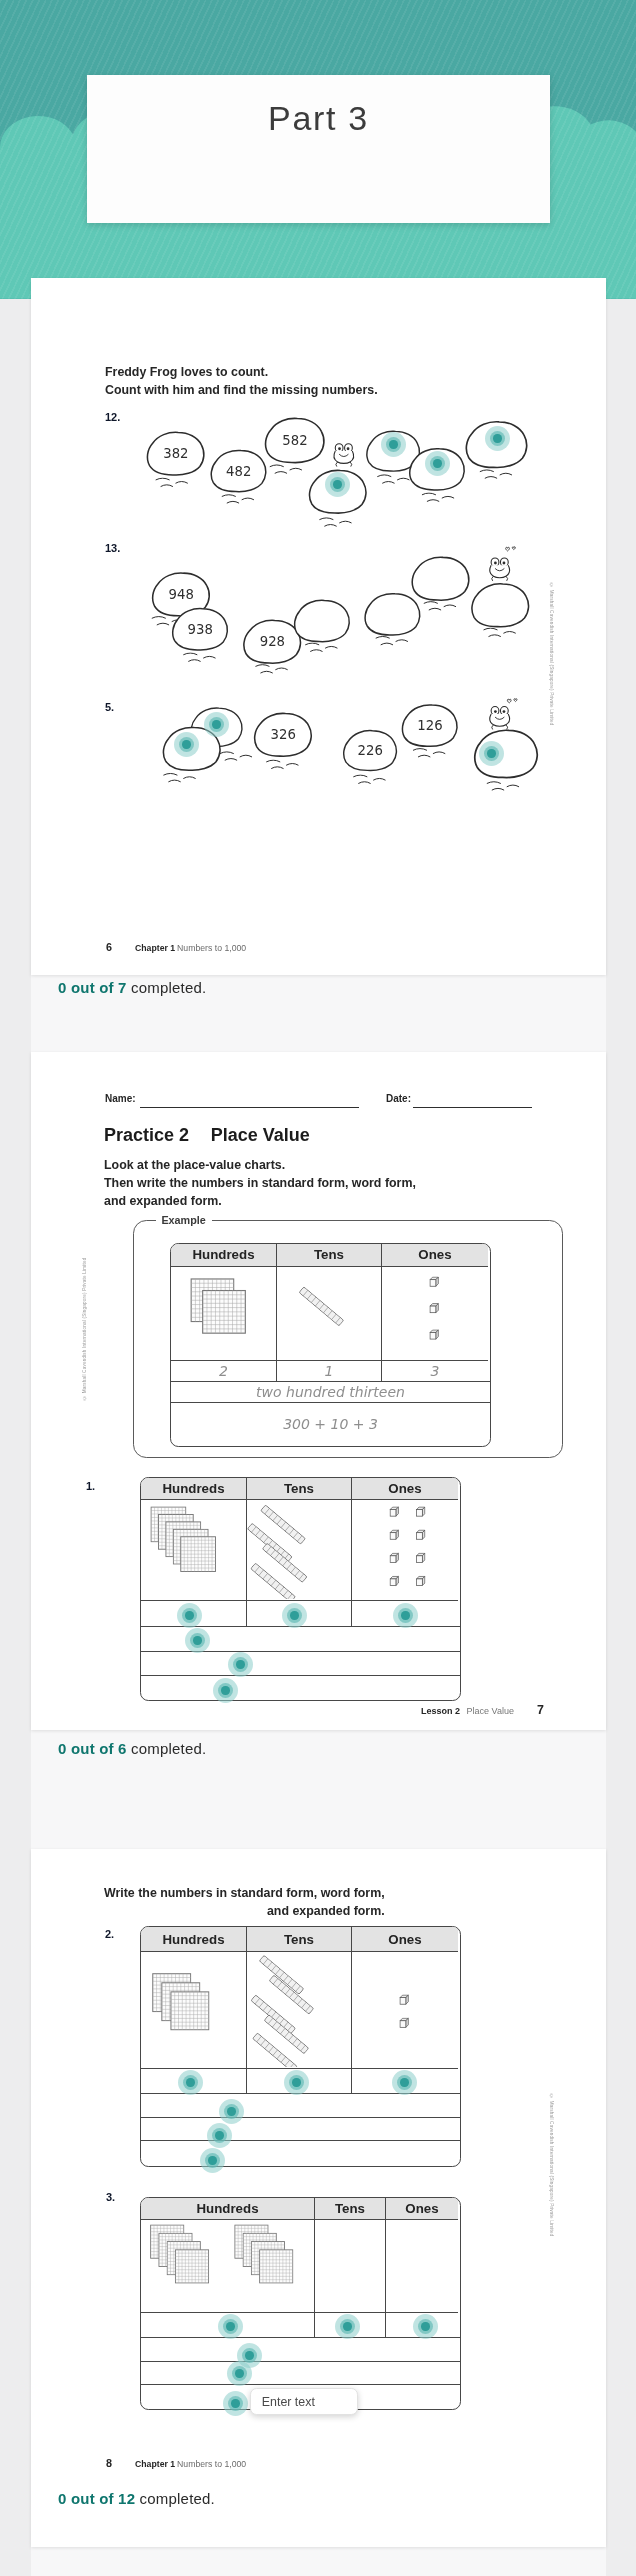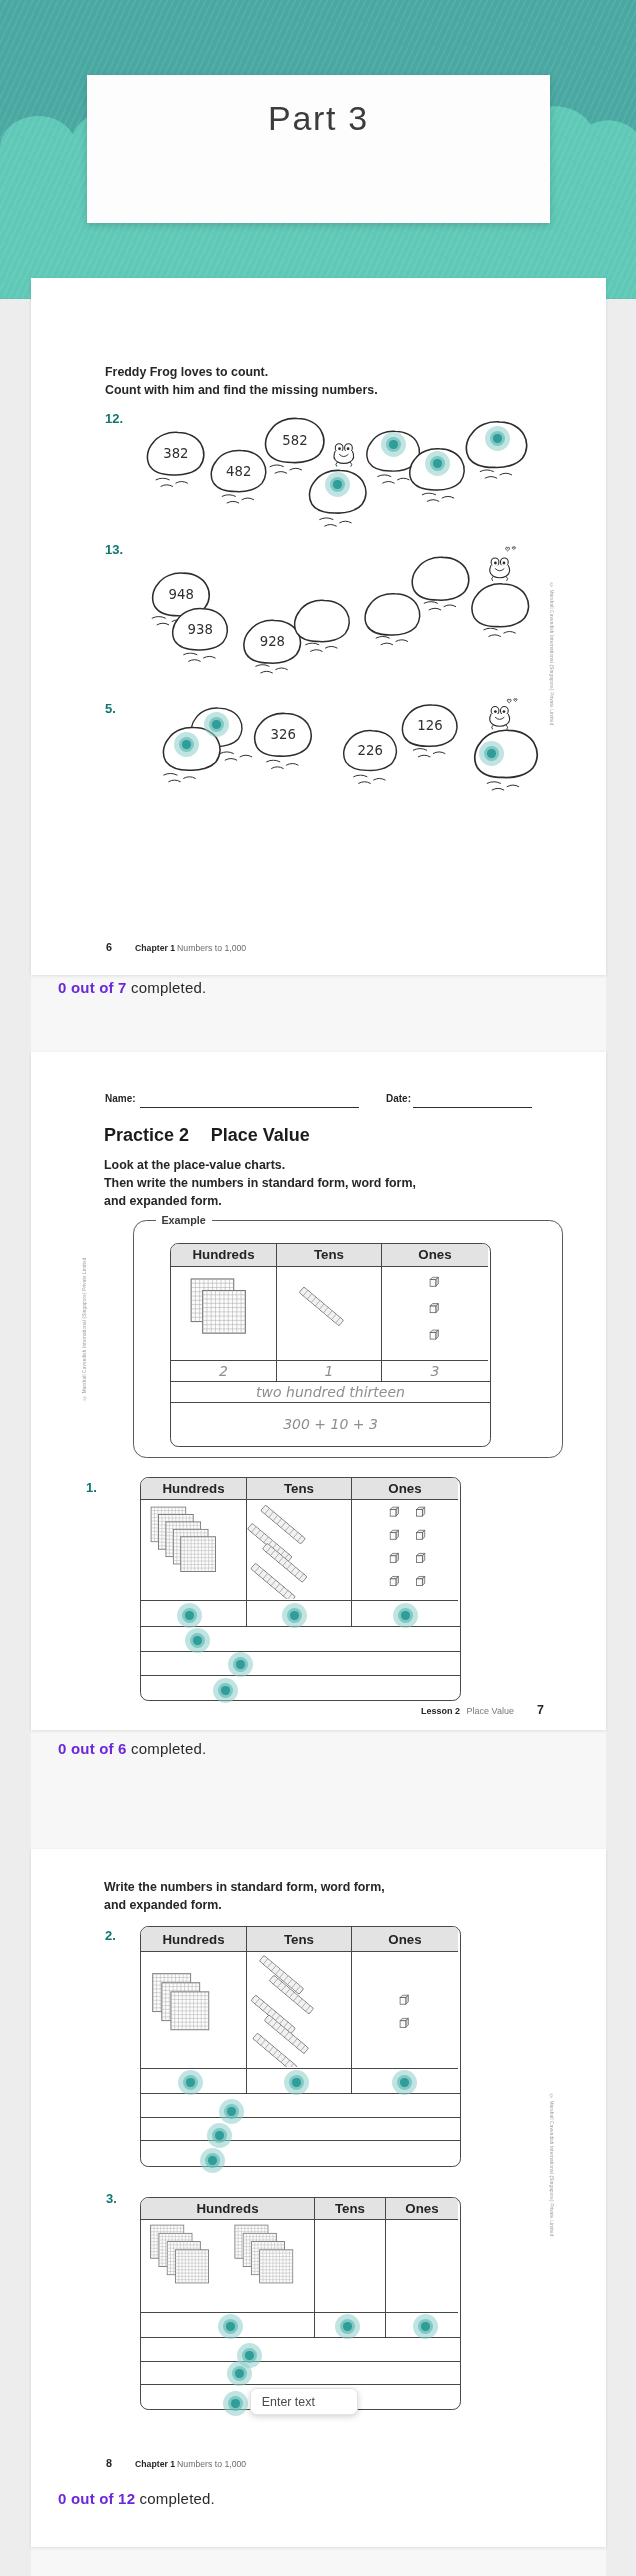--- a/index.html
+++ b/index.html
@@ -16,30 +16,30 @@
     box-shadow:0 1.7px 6.6px rgba(0,0,0,.16); text-align:center; padding-top:18px; }
   .title-line { font-size:34px; color:#3c3c3c; letter-spacing:1.7px; line-height:50px; font-weight:400; }
 
   
   .page { position:absolute; left:31px; width:575px; background:#fff; box-shadow:0 0.8px 3.3px rgba(0,0,0,.10); }
   #page1 { top:278px; height:697px; }
   #page2 { top:1052px; height:678px; }
   #page3 { top:1849px; height:698px; }
 
   .intro { position:absolute; font-size:12.4px; line-height:18px; font-weight:700; color:#262626; }
-  .qlabel { position:absolute; font-size:13px; font-weight:700; color:#0f766e; }
+  .qlabel { position:absolute; font-size:11px; font-weight:700; color:#0f172a; }
   .rocks-svg { position:absolute; }
 
   .pfooter { position:absolute; display:flex; align-items:baseline; font-size:8.7px; color:#262626; }
   .pfooter .pgnum { font-size:10.8px; font-weight:700; }
   .pfooter .chap { font-weight:700; margin-left:23px; }
   .pfooter .chap-title { color:#6b6b6b; margin-left:2px; }
 
   .progress { position:absolute; font-size:15px; color:#2a2a2a; letter-spacing:0.2px; }
-  .progress b { font-weight:800; color:#6d28d9; }
+  .progress b { font-weight:800; color:#0f766e; }
 
   .copyright-v { position:absolute; width:10px; height:153px; font-size:4.6px; color:#9a9a9a;
     writing-mode:vertical-rl; white-space:nowrap; letter-spacing:0.2px; }
   .copyright-v.flip { transform:rotate(180deg); }
 
   
   .field-label { position:absolute; font-size:10px; font-weight:700; color:#262626; }
   .write-line { position:absolute; border-bottom:1.2px solid #2e2e2e; height:0.8px; }
   .practice-title { position:absolute; font-size:18px; font-weight:700; color:#1c1c1c; }
   .practice-title .gap { margin-left:21.6px; }
@@ -441,21 +441,21 @@
     </div>
   </div>
 
   <div class="progress" style="left:58px; top:1740px;">
     <b>0 out of 6</b><span> completed.</span>
   </div>
 
   <div class="page" id="page3">
     <div class="copyright-v" style="left:513px; top:245px;">© Marshall Cavendish International (Singapore) Private Limited</div>
 
-    <div class="intro" style="left:73px; top:29px;">
+    <div class="intro" style="left:73px; top:35px;text-align:right;">
       <div>Write the numbers in standard form, word form,</div>
       <div>and expanded form.</div>
     </div>
 
     <div class="qlabel" style="left:74px; top:79px;">2.</div>
     <div class="pv-table" style="left:109px; top:77px; width:321px; height:241px;">
       <div class="pv-head" style="height:25px;">
         <div class="pv-cell" style="width:106px;">Hundreds</div>
         <div class="pv-cell" style="width:105px;">Tens</div>
         <div class="pv-cell last" style="width:106px;">Ones</div>

